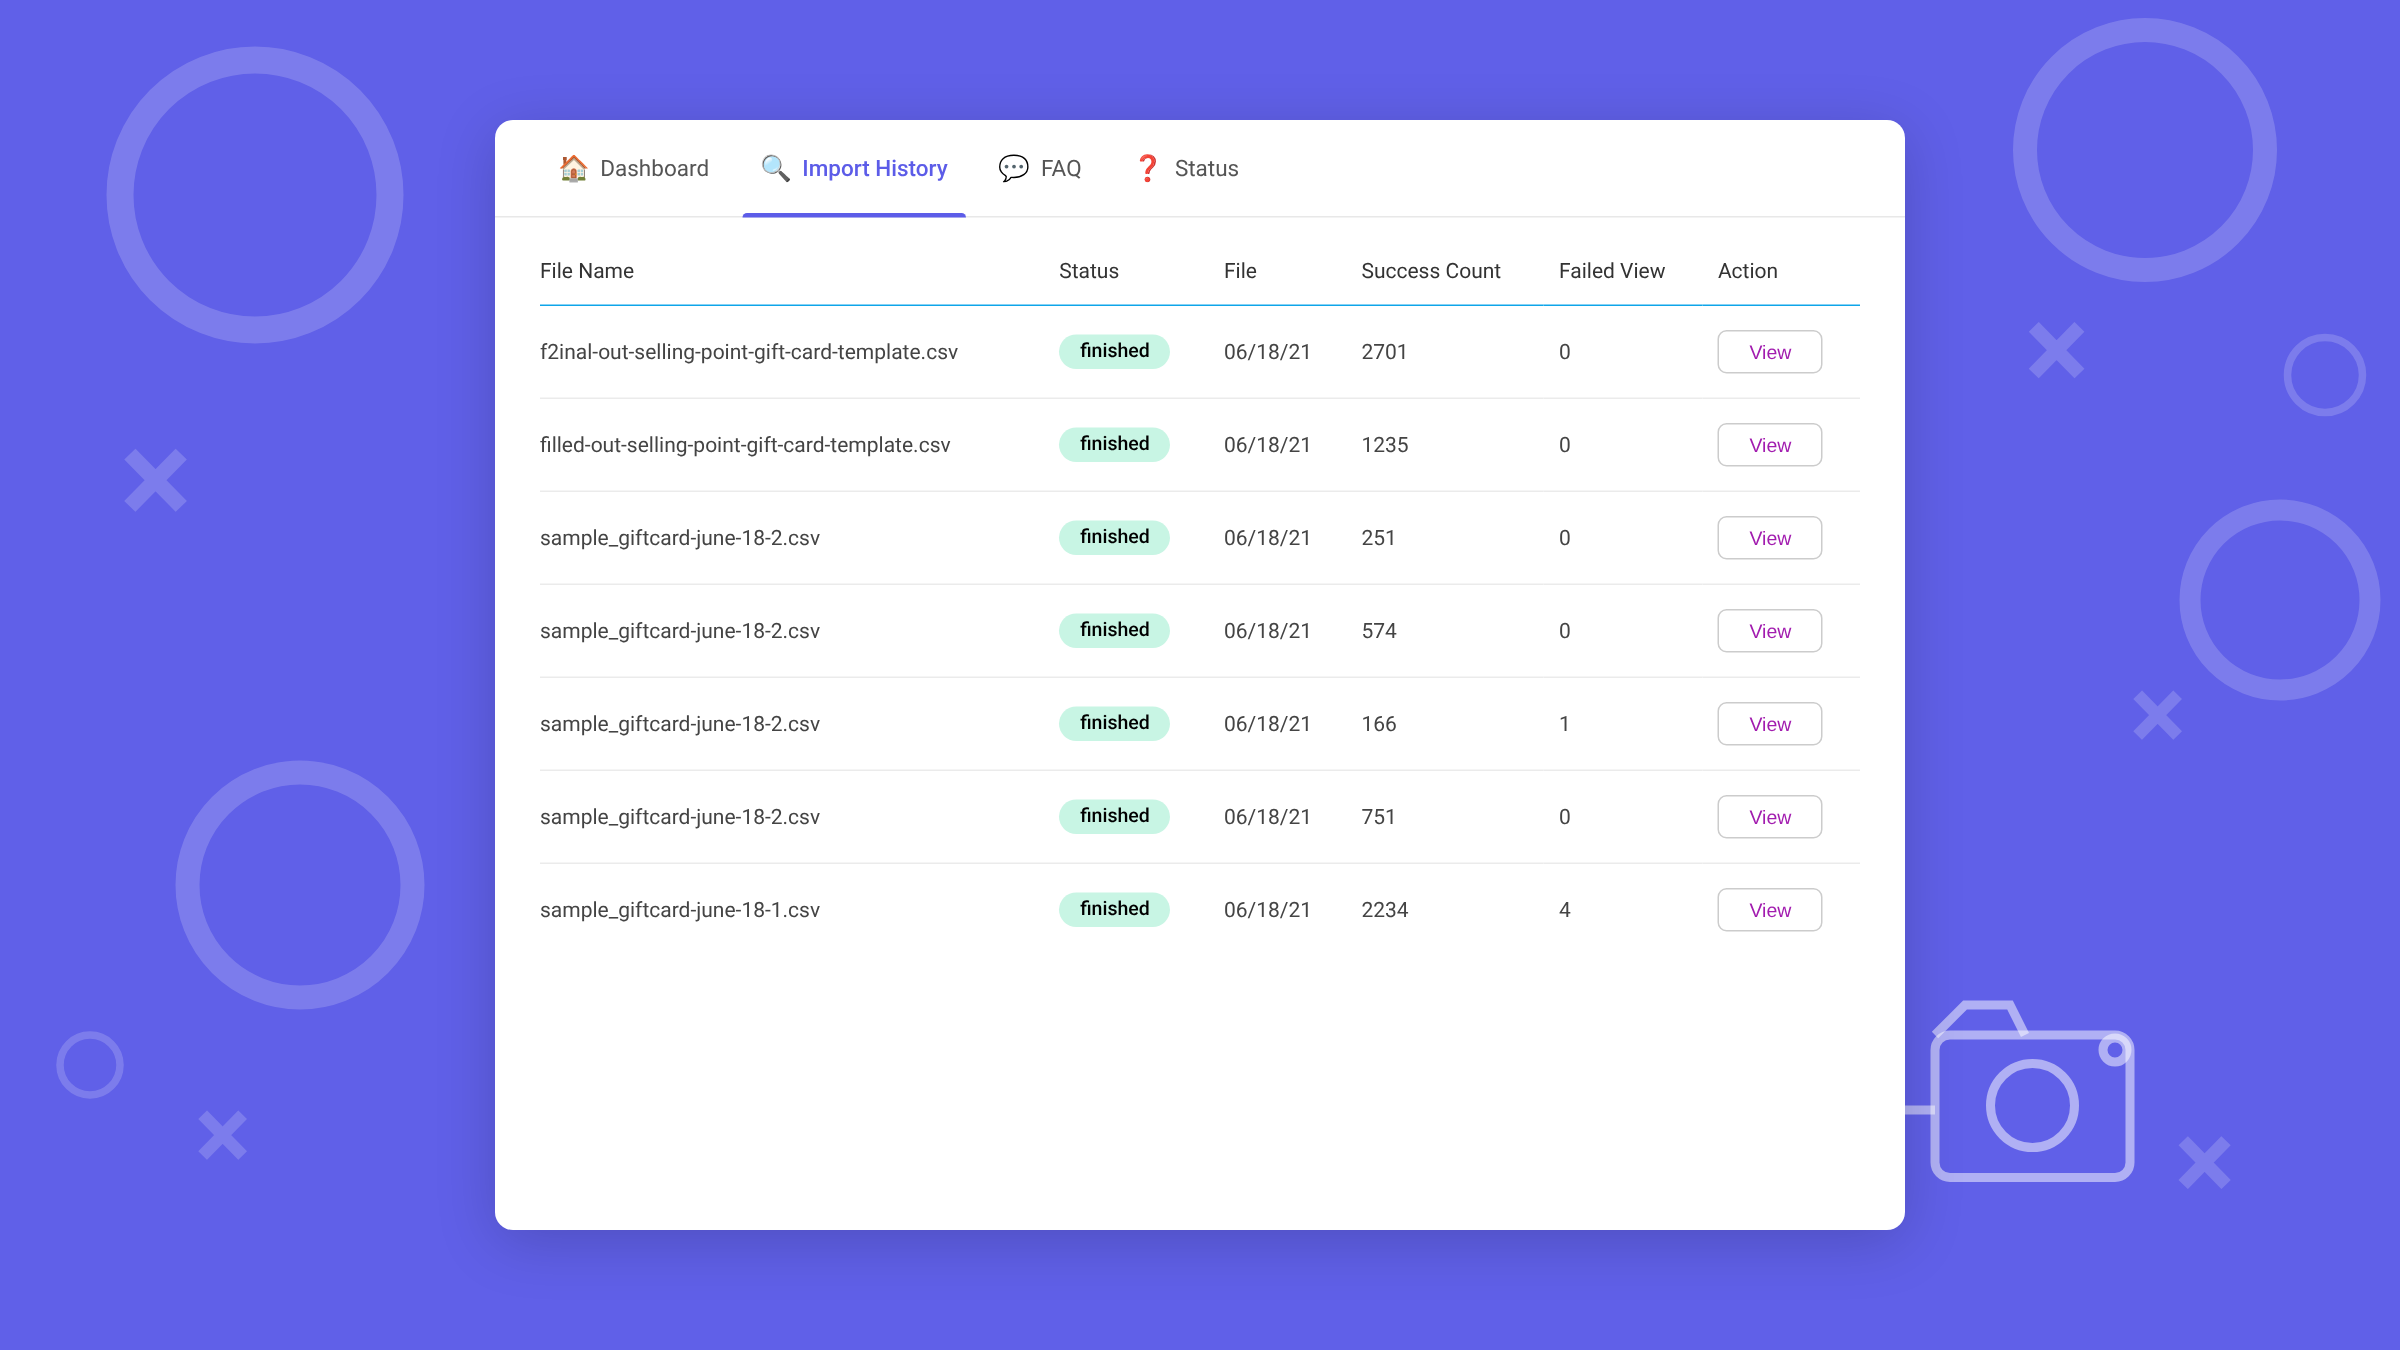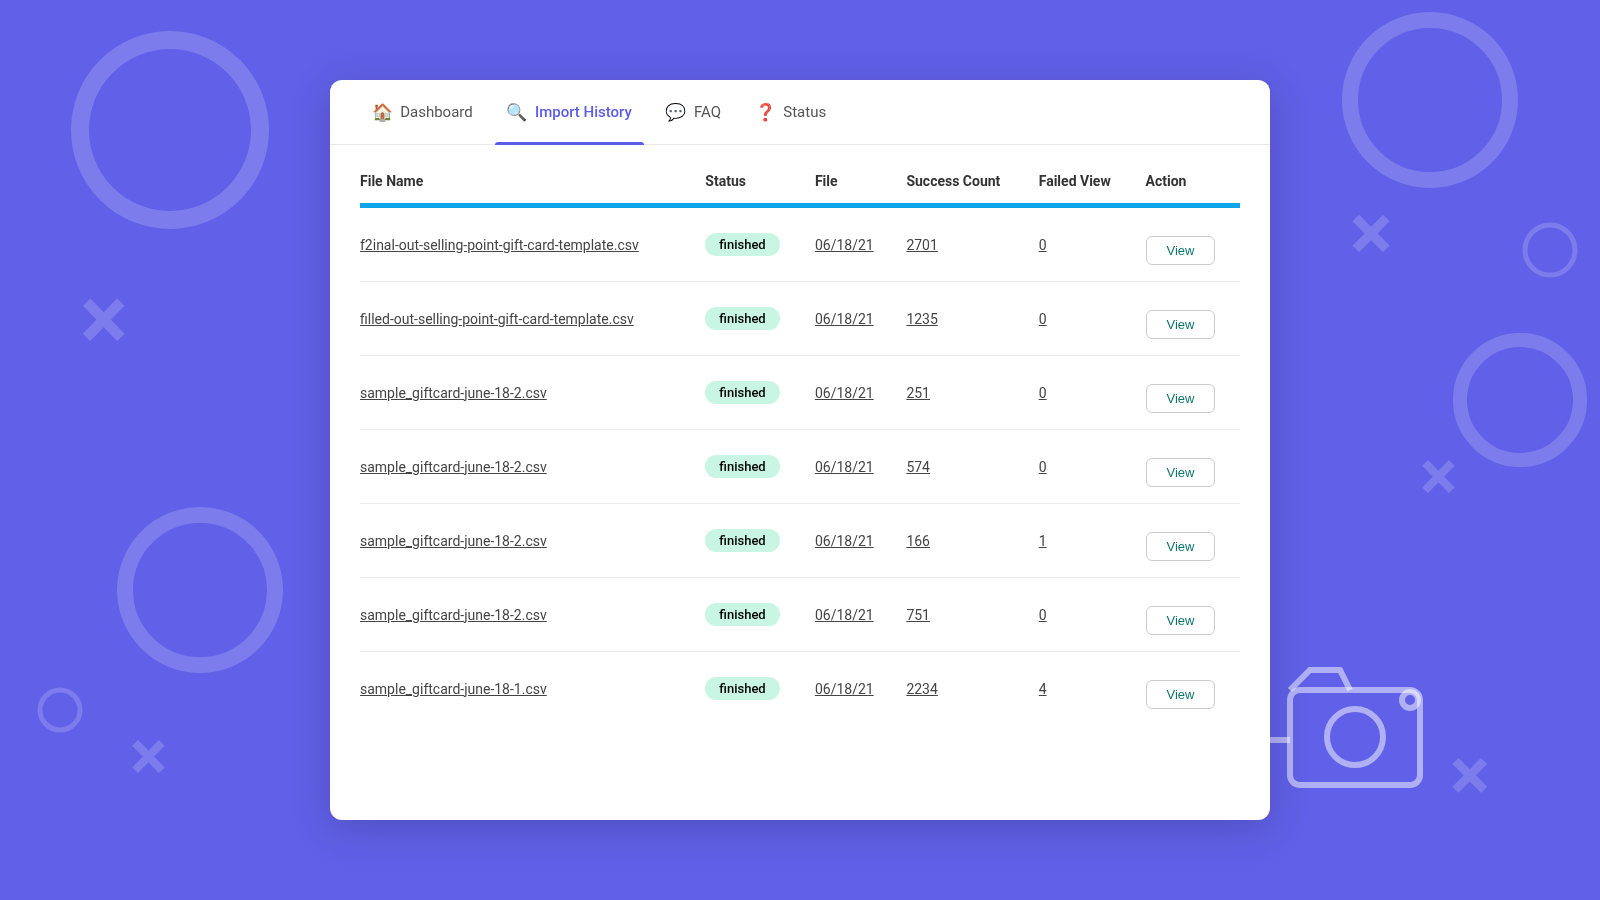--- a/index.html
+++ b/index.html
@@ -77,66 +77,64 @@
     }
 
     table {
       width: 100%;
       border-collapse: collapse;
     }
 
     thead tr th {
       text-align: left;
       font-size: 14px;
-      font-weight: 700;
+      font-weight: 400;
       color: #333;
       padding: 18px 10px 14px;
-      border-bottom: 5px solid #0ea5e9;
+      border-bottom: 1px solid #0ea5e9;
     }
 
     thead tr th:first-child { padding-left: 0; }
 
     tbody tr {
       border-bottom: 1px solid #ebebeb;
     }
 
     tbody tr:last-child {
       border-bottom: none;
     }
 
     tbody tr td {
       padding: 16px 10px;
       font-size: 14px;
       color: #444;
       vertical-align: middle;
-      text-decoration: underline;
     }
 
     tbody tr td:first-child { padding-left: 0; }
 
     .status-badge {
       display: inline-block;
       background: #c8f5e4;
       color: #000000;
       border-radius: 20px;
       padding: 4px 14px;
       font-size: 13px;
       font-weight: 500;
     }
 
     .view-btn {
       border: 1px solid #ccc;
       background: #fff;
       border-radius: 6px;
       padding: 6px 20px;
       font-size: 13px;
-      color: #0f766e;
+      color: #a21caf;
       cursor: pointer;
       white-space: nowrap;
-      margin-top: 12px;
     }
 
     
     .deco-svg {
       position: absolute;
       pointer-events: none;
     }
   </style>
 </head>
 <body>

